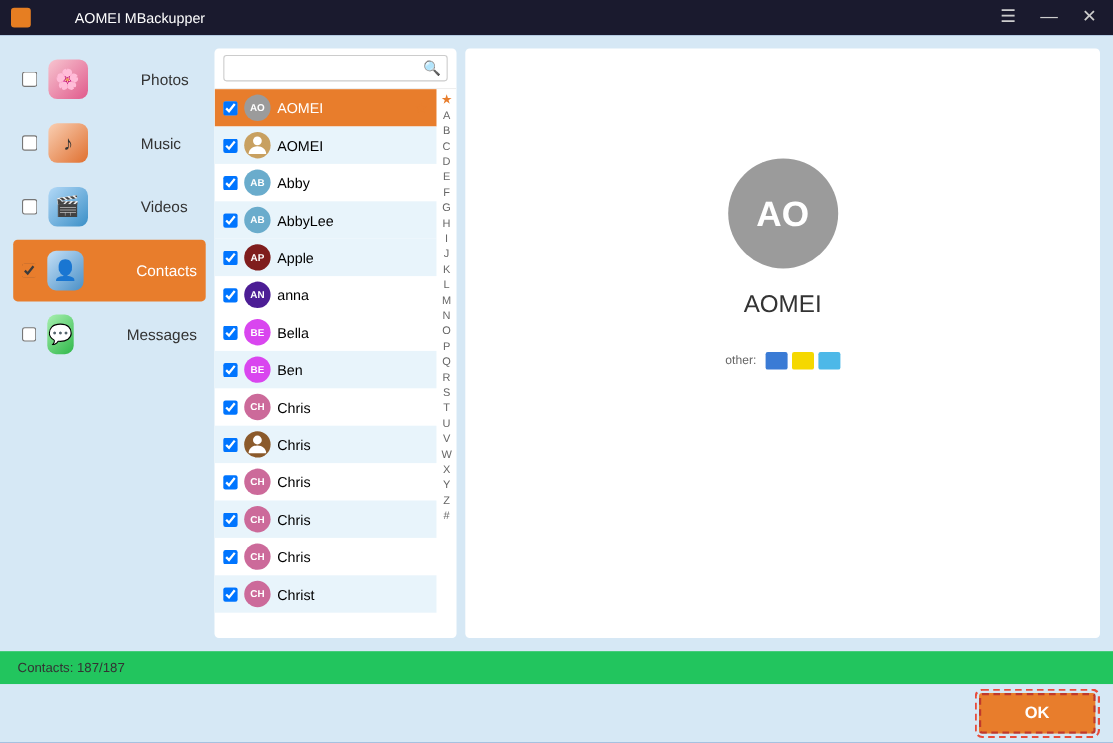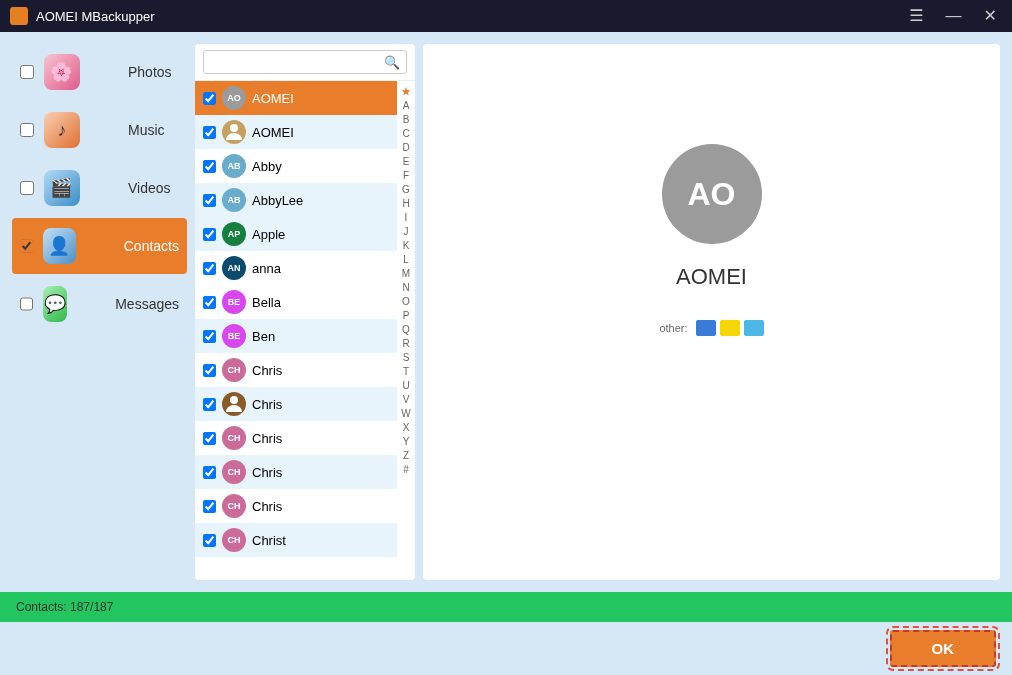--- a/index.html
+++ b/index.html
@@ -27,20 +27,21 @@
     }
     .title-bar-icon {
       width: 18px;
       height: 18px;
       background: #e67e22;
       border-radius: 3px;
     }
     .title-bar-title {
       font-size: 13px;
       color: white;
+      margin-left: 32px;
     }
     .title-bar-controls {
       display: flex;
       gap: 12px;
       align-items: center;
     }
     .title-bar-btn {
       color: #ccc;
       cursor: pointer;
       font-size: 16px;
@@ -162,22 +163,22 @@
       justify-content: center;
       font-size: 9px;
       font-weight: bold;
       color: white;
       flex-shrink: 0;
       overflow: hidden;
     }
     .avatar-ao { background: #9b9b9b; }
     .avatar-ab { background: #6aaccc; }
     .avatar-am { background: #cc6a6a; }
-    .avatar-ap { background: #15803d; }
-    .avatar-an { background: #0c4a6e; }
+    .avatar-ap { background: #7f1d1d; }
+    .avatar-an { background: #4c1d95; }
     .avatar-be { background: #d946ef; }
     .avatar-ch { background: #cc6a9a; }
     .contact-name {
       font-size: 13px;
       flex: 1;
     }
     .contact-item.selected .contact-name { color: white; }
     .alphabet-nav {
       width: 18px;
       display: flex;

